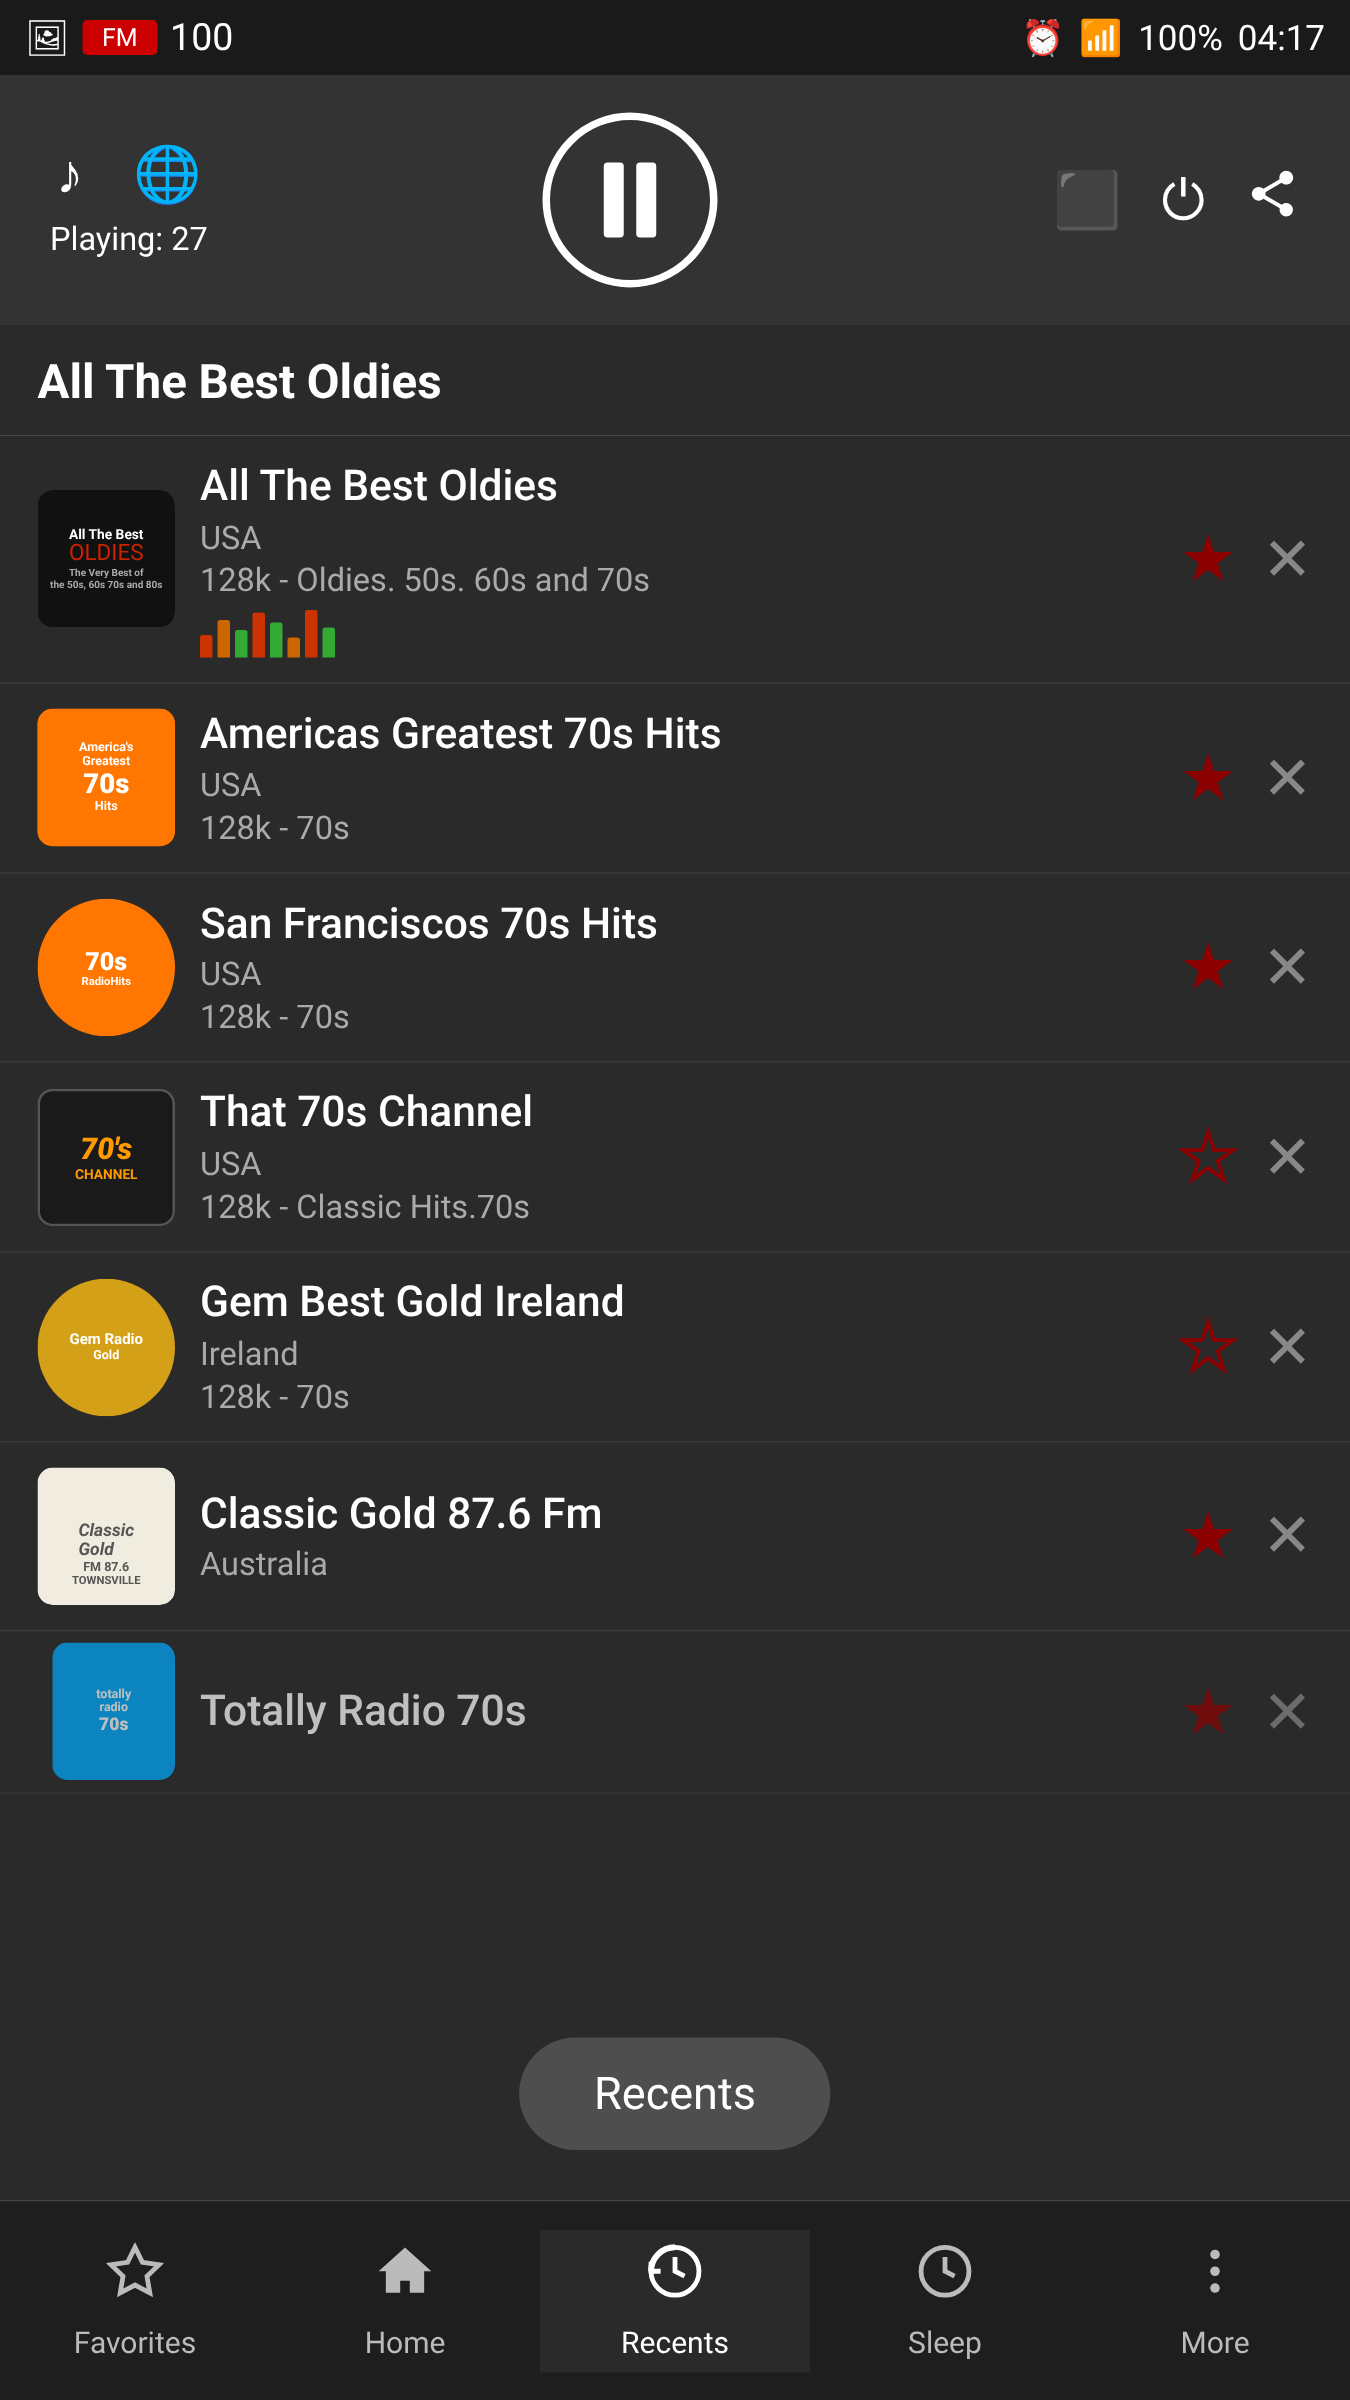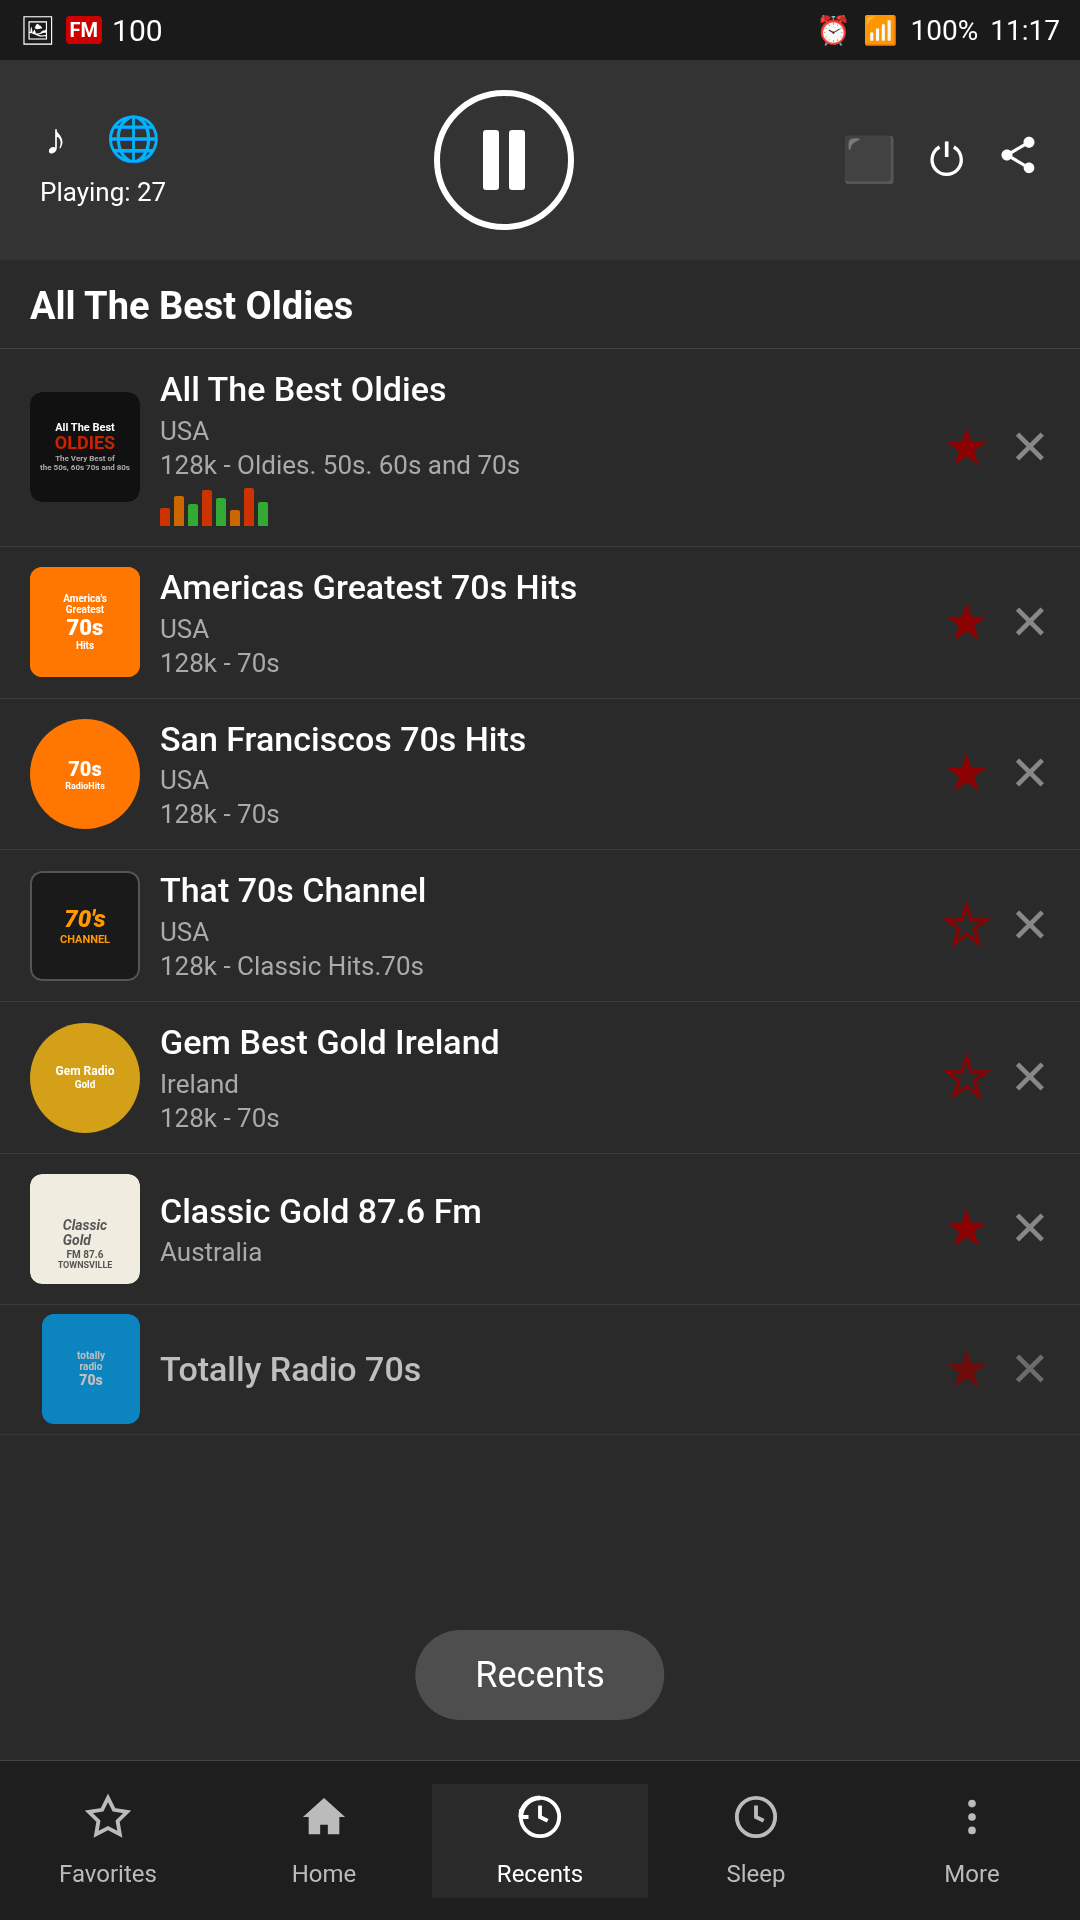--- a/index.html
+++ b/index.html
@@ -212,28 +212,28 @@
       overflow: hidden;
       max-height: 110px;
     }
   </style>
 </head>
 <body>
 
 <div class="status-bar">
   <div class="status-left">
     <span>🖼</span>
-    <span style="background:#cc0000;color:#fff;font-size:20px;padding:2px 4px;border-radius:4px;font-weight:bold;">FM</span>
+    <span style="background:#cc0000;color:#fff;font-size:20px;padding:2px 16px;border-radius:4px;font-weight:normal;">FM</span>
     <span style="font-size:30px;">100</span>
   </div>
   <div class="status-right">
     <span>⏰</span>
     <span>📶</span>
     <span>100%</span>
-    <span>11:17</span>
+    <span>04:17</span>
   </div>
 </div>
 
 <div class="player-header">
   <div class="player-left">
     <div class="player-left-icons">
       <span class="player-icon">♪</span>
       <span class="player-icon">🌐</span>
     </div>
     <span class="playing-text">Playing: 27</span>
@@ -258,21 +258,21 @@
 </div>
 
 <div class="section-title">All The Best Oldies</div>
 
 <div class="station-list">
 
   <div class="station-item">
     <div class="station-logo logo-oldies">
       <div style="width:110px;height:110px;background:#111;border-radius:12px;display:flex;flex-direction:column;align-items:center;justify-content:center;padding:4px;">
         <div style="font-size:11px;color:#fff;font-weight:bold;text-align:center;line-height:1.1;">All The Best</div>
-        <div style="font-size:18px;color:#cc2200;font-weight:700;text-align:center;line-height:1;">OLDIES</div>
+        <div style="font-size:18px;color:#cc2200;font-weight:400;text-align:center;line-height:1;">OLDIES</div>
         <div style="font-size:8px;color:#aaa;text-align:center;margin-top:2px;">The Very Best of<br>the 50s, 60s 70s and 80s</div>
       </div>
     </div>
     <div class="station-info">
       <div class="station-name">All The Best Oldies</div>
       <div class="station-country">USA</div>
       <div class="station-bitrate">128k - Oldies. 50s. 60s and 70s</div>
       <div class="eq-bars">
         <div class="eq-bar" style="height:18px;background:#cc3300;"></div>
         <div class="eq-bar" style="height:30px;background:#cc6600;"></div>

